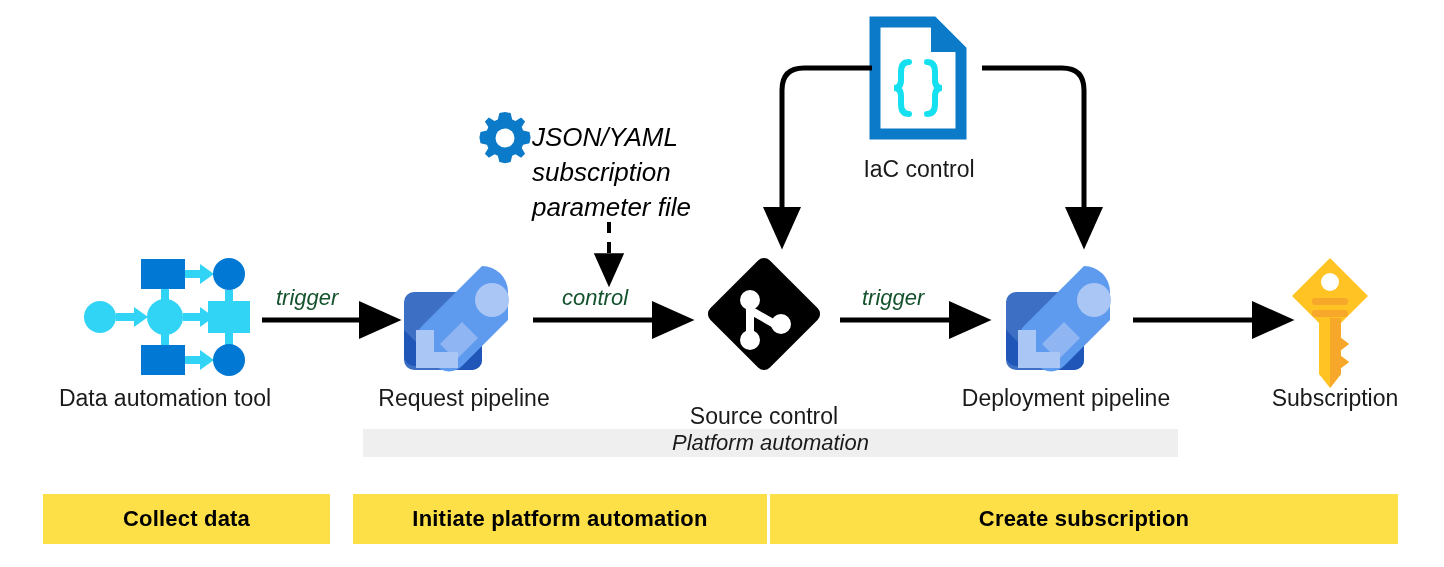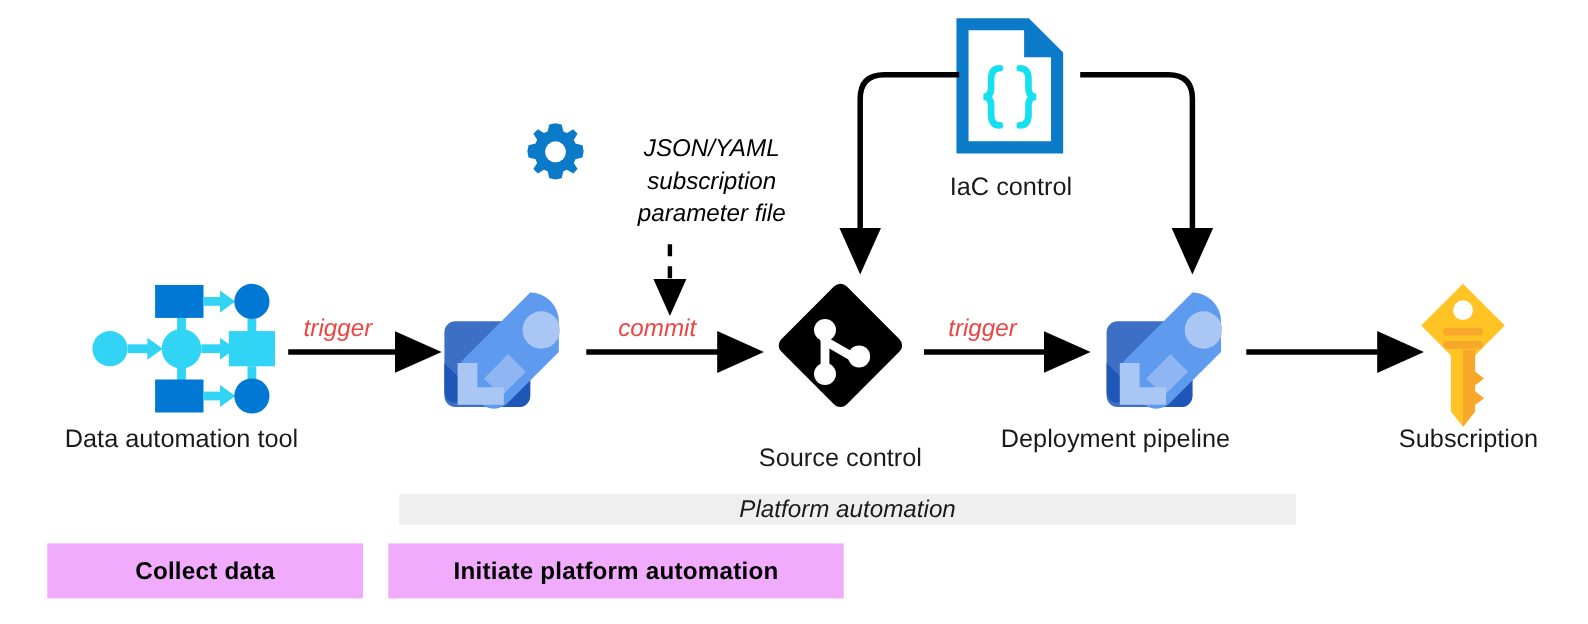--- a/index.html
+++ b/index.html
@@ -8,33 +8,33 @@
     font-family:"Liberation Sans","DejaVu Sans",sans-serif;
     color:#000000;
   }
   .canvas{position:absolute;inset:0;}
   .node{position:absolute;}
   .node-label{
     position:absolute;text-align:center;font-size:23px;color:#1a1a1a;
     white-space:nowrap;line-height:1.1;
   }
   .edge-label{
-    position:absolute;font-style:italic;font-size:22px;color:#ef4444;white-space:nowrap;
+    position:absolute;font-style:italic;font-size:22px;color:#14532d;white-space:nowrap;
   }
   .note-text{
-    position:absolute;font-style:italic;font-size:22px;line-height:1.35;
-    color:#000;text-align:center;white-space:pre-line;
+    position:absolute;font-style:italic;font-size:26px;line-height:1.35;
+    color:#000;text-align:left;white-space:pre-line;
   }
   .band{
     position:absolute;background:#efefef;display:flex;align-items:center;
     justify-content:center;font-style:italic;font-size:22px;color:#1a1a1a;
   }
   .phasebar{position:absolute;left:43px;top:494px;width:1355px;height:50px;display:flex;gap:3px;}
   .phase{
-    background:#f0abfc;display:flex;align-items:center;justify-content:center;
+    background:#fde047;display:flex;align-items:center;justify-content:center;
     font-weight:bold;font-size:22px;color:#000;letter-spacing:.2px;
   }
   svg{display:block;overflow:visible;}
 </style>
 </head>
 <body>
 
 <div class="canvas">
 
   <div class="node" style="left:869px;top:16px;">
@@ -144,22 +144,23 @@
       <path d="M82 58 v44 a10 10 0 0 1 -10 10 h-30 z" fill="#1F56B8"></path>
 
       <path d="M92 8 a26 26 0 0 1 26 26 v28 l-46 46 a18 18 0 0 1 -26 0 l-14 -14 a18 18 0 0 1 0 -26 z" fill="#5E9BEE" transform="translate(-10,0)"></path>
       <circle cx="92" cy="42" r="17" fill="#A9C6F5"></circle>
 
       <path d="M62 64 l16 16 -22 22 -16 -16 z" fill="#8FB6F2"></path>
 
       <path d="M16 82 h18 v22 h24 v16 h-42 z" fill="#A9C6F5" transform="translate(0,-10)"></path>
     </svg>
   </div>
-
-  <div class="edge-label" style="left:562px;top:285px;">commit</div>
+  <div class="node-label" style="left:336px;top:386px;width:256px;">Request pipeline</div>
+
+  <div class="edge-label" style="left:562px;top:285px;">control</div>
   <svg class="node" style="left:533px;top:308px;" width="160" height="24" viewBox="0 0 160 24">
     <defs>
       <marker id="ah4" markerWidth="10" markerHeight="10" refX="4.2" refY="5" orient="auto" markerUnits="strokeWidth">
         <path d="M0,1.2 L8.5,5 L0,8.8 z" fill="#000000"></path>
       </marker>
     </defs>
     <path d="M0 12 H140" fill="none" stroke="#000000" stroke-width="5" marker-end="url(#ah4)"></path>
   </svg>
 
   <div class="node" style="left:704px;top:254px;">
@@ -190,21 +191,21 @@
     <svg width="128" height="118" viewBox="0 0 128 118">
       <path d="M14 34 h58 a10 10 0 0 1 10 10 v58 a10 10 0 0 1 -10 10 h-58 a10 10 0 0 1 -10 -10 v-58 a10 10 0 0 1 10 -10 z" fill="#3D6FC4"></path>
       <path d="M4 72 L40 108 h-26 a10 10 0 0 1 -10 -10 z" fill="#1F56B8"></path>
       <path d="M82 58 v44 a10 10 0 0 1 -10 10 h-30 z" fill="#1F56B8"></path>
       <path d="M92 8 a26 26 0 0 1 26 26 v28 l-46 46 a18 18 0 0 1 -26 0 l-14 -14 a18 18 0 0 1 0 -26 z" fill="#5E9BEE" transform="translate(-10,0)"></path>
       <circle cx="92" cy="42" r="17" fill="#A9C6F5"></circle>
       <path d="M62 64 l16 16 -22 22 -16 -16 z" fill="#8FB6F2"></path>
       <path d="M16 82 h18 v22 h24 v16 h-42 z" fill="#A9C6F5" transform="translate(0,-10)"></path>
     </svg>
   </div>
-  <div class="node-label" style="left:886px;top:386px;width:256px;">Deployment pipeline</div>
+  <div class="node-label" style="left:938px;top:386px;width:256px;">Deployment pipeline</div>
 
   <svg class="node" style="left:1133px;top:308px;" width="160" height="24" viewBox="0 0 160 24">
     <defs>
       <marker id="ah6" markerWidth="10" markerHeight="10" refX="4.2" refY="5" orient="auto" markerUnits="strokeWidth">
         <path d="M0,1.2 L8.5,5 L0,8.8 z" fill="#000000"></path>
       </marker>
     </defs>
     <path d="M0 12 H140" fill="none" stroke="#000000" stroke-width="5" marker-end="url(#ah6)"></path>
   </svg>
 
@@ -213,26 +214,29 @@
       <path d="M42 2 L80 40 L42 78 L4 40 Z" fill="#FFC324"></path>
       <circle cx="42" cy="26" r="9" fill="#ffffff"></circle>
       <rect x="24" y="42" width="36" height="7" rx="3" fill="#F7A72A"></rect>
       <rect x="24" y="54" width="36" height="7" rx="3" fill="#F7A72A"></rect>
       <path d="M31 62 h22 v20 l8 6 -8 6 v6 l8 6 -8 6 v6 l-11 14 -11 -14 z" fill="#FFC324"></path>
       <path d="M53 62 v20 l8 6 -8 6 v6 l8 6 -8 6 v6 l-11 14 v-70 z" fill="#F7A72A"></path>
     </svg>
   </div>
   <div class="node-label" style="left:1240px;top:386px;width:190px;">Subscription</div>
 
-  <div class="band" style="left:363px;top:449px;width:815px;height:28px;">
+  <div class="band" style="left:363px;top:429px;width:815px;height:28px;">
     <span>Platform automation</span>
   </div>
 
   <div class="phasebar">
     <div class="phase" style="flex:0 0 287px;">
       <span>Collect data</span>
     </div>
     <div class="phase" style="flex:0 0 414px;margin-left:20px;">
       <span>Initiate platform automation</span>
     </div>
+    <div class="phase" style="flex:1 1 auto;">
+      <span>Create subscription</span>
+    </div>
   </div>
 
 </div>
 
 </body></html>

